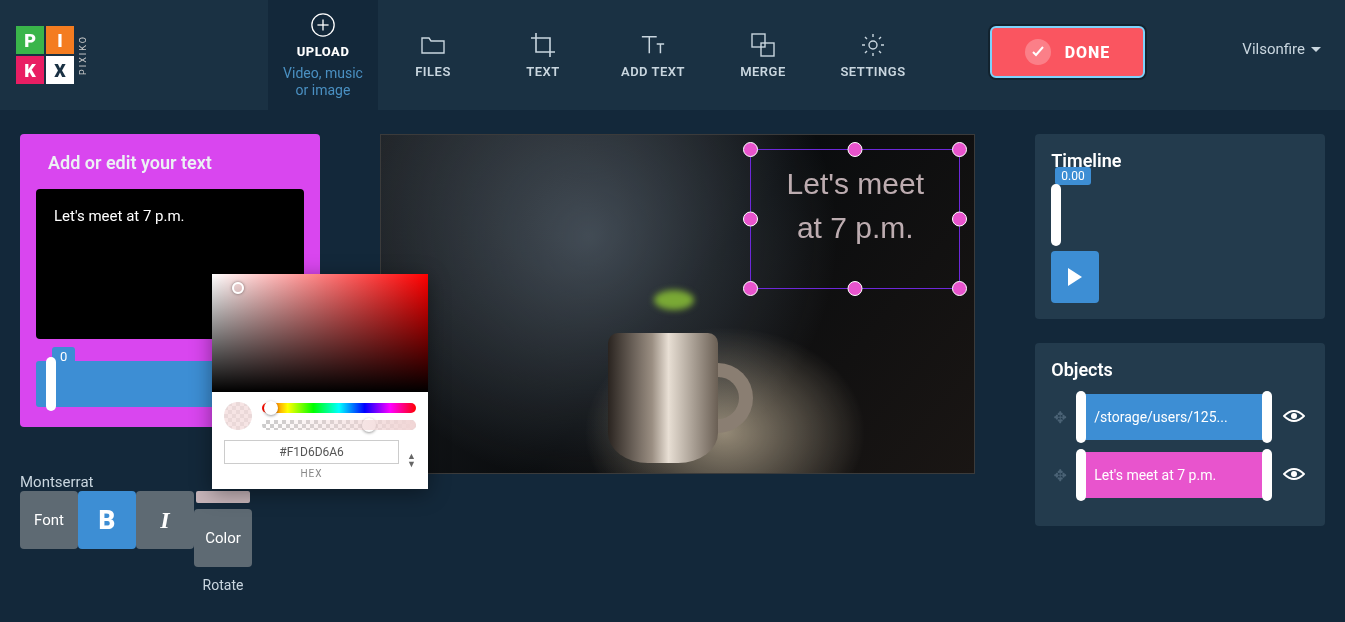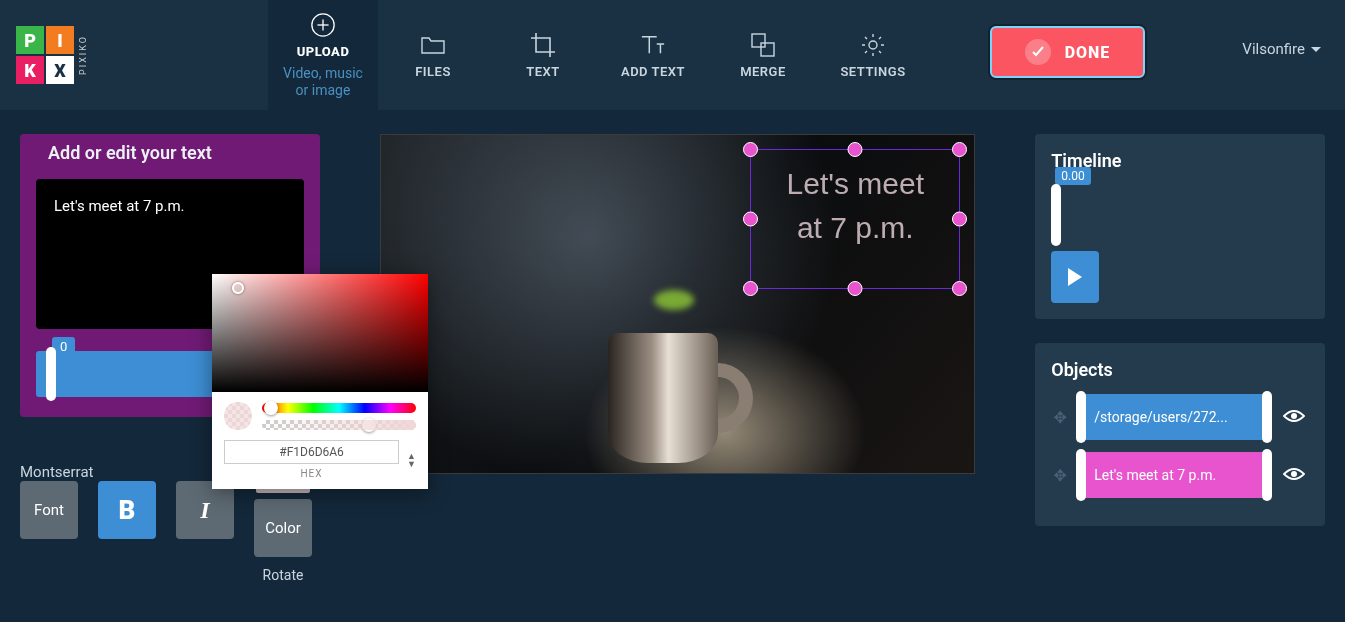--- a/index.html
+++ b/index.html
@@ -142,23 +142,23 @@
   display: flex;
   padding: 24px 20px 0 20px;
   gap: 60px;
 }
 
 .left-panel {
   width: 300px;
   position: relative;
 }
 .text-edit-card {
-  background: #701a75;
+  background: #d946ef;
   border-radius: 4px;
-  padding: 8px 16px 20px;
+  padding: 18px 16px 20px;
 }
 .text-edit-title {
   font-size: 18px;
   font-weight: 600;
   color: #ecf1f4;
   margin-bottom: 16px;
   margin-left: 12px;
 }
 .text-area {
   background: #000;
@@ -201,21 +201,21 @@
   top: -4px;
 }
 
 .font-label {
   font-size: 15px;
   color: #c9d6df;
   margin-top: 46px;
 }
 .btn-row {
   display: flex;
-  gap: 20px;
+  gap: 0;
 }
 .sq-btn {
   width: 58px;
   height: 58px;
   background: #5e6a73;
   border-radius: 4px;
   display: flex;
   align-items: center;
   justify-content: center;
   font-size: 15px;
@@ -729,21 +729,21 @@
       </div>
     </div>
 
     <div class="rp-card">
       <div class="rp-title">Objects</div>
 
       <div class="obj-row">
         <div class="obj-move">✥</div>
         <div class="obj-bar obj-blue">
           <div class="obj-bar-handle"></div>
-          <div class="obj-bar-label">/storage/users/272...</div>
+          <div class="obj-bar-label">/storage/users/125...</div>
           <div class="obj-bar-handle right"></div>
         </div>
         <div class="obj-eye">
           <svg width="22" height="16" viewBox="0 0 22 16">
               <path d="M1 8 Q11 -2 21 8 Q11 18 1 8 Z" fill="none" stroke="#fff" stroke-width="1.8"></path>
               <circle cx="11" cy="8" r="3" fill="#fff"></circle>
             </svg>
         </div>
       </div>
 

